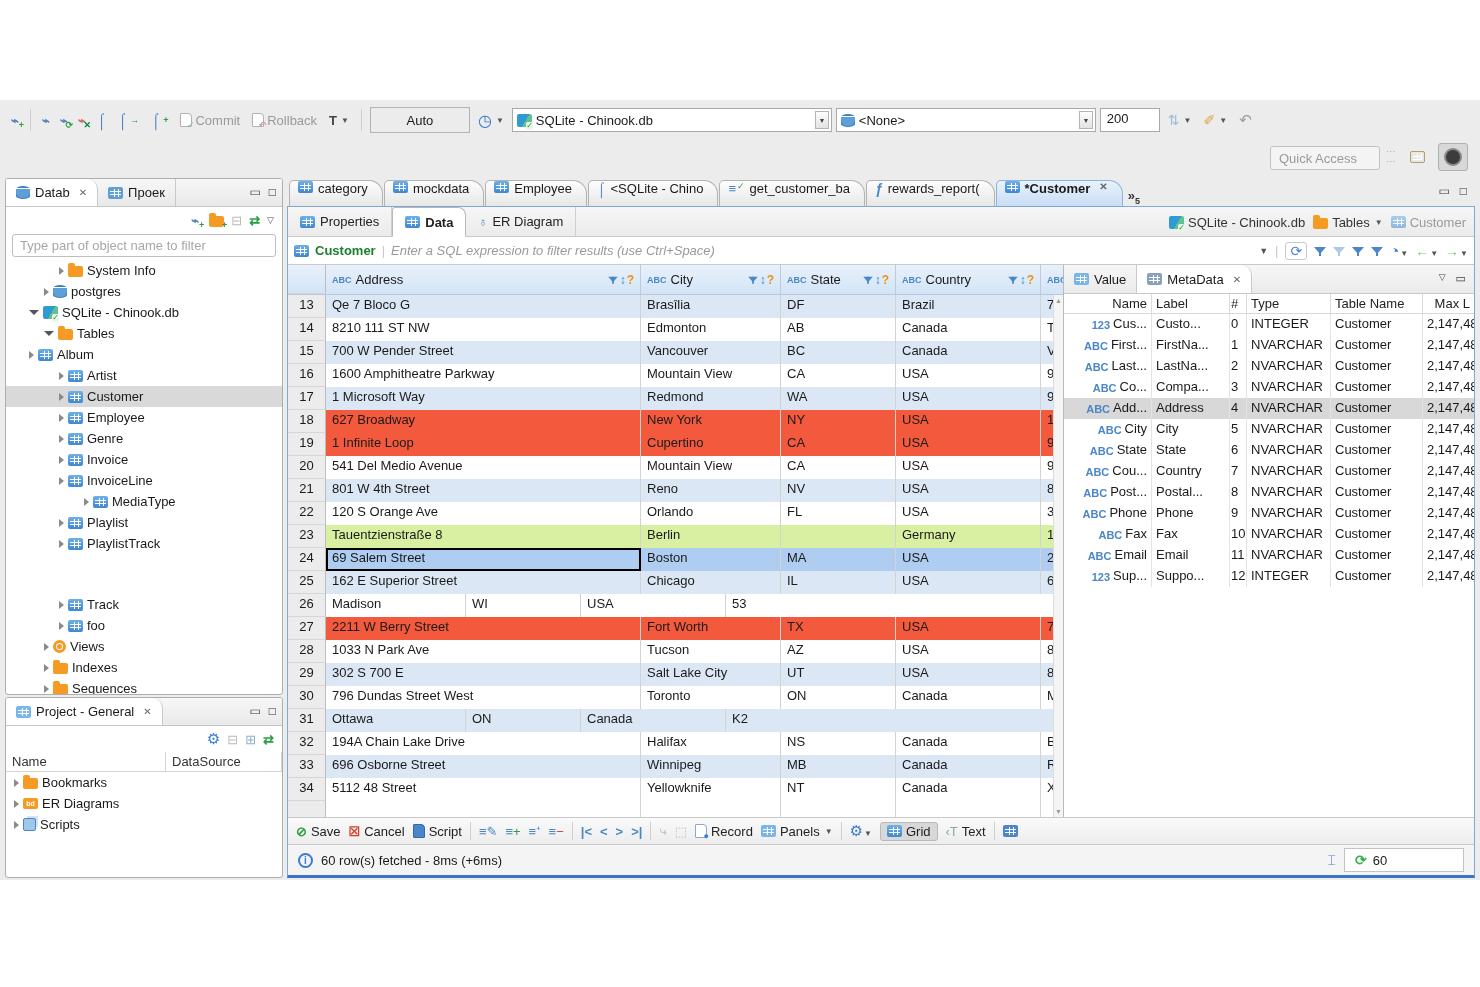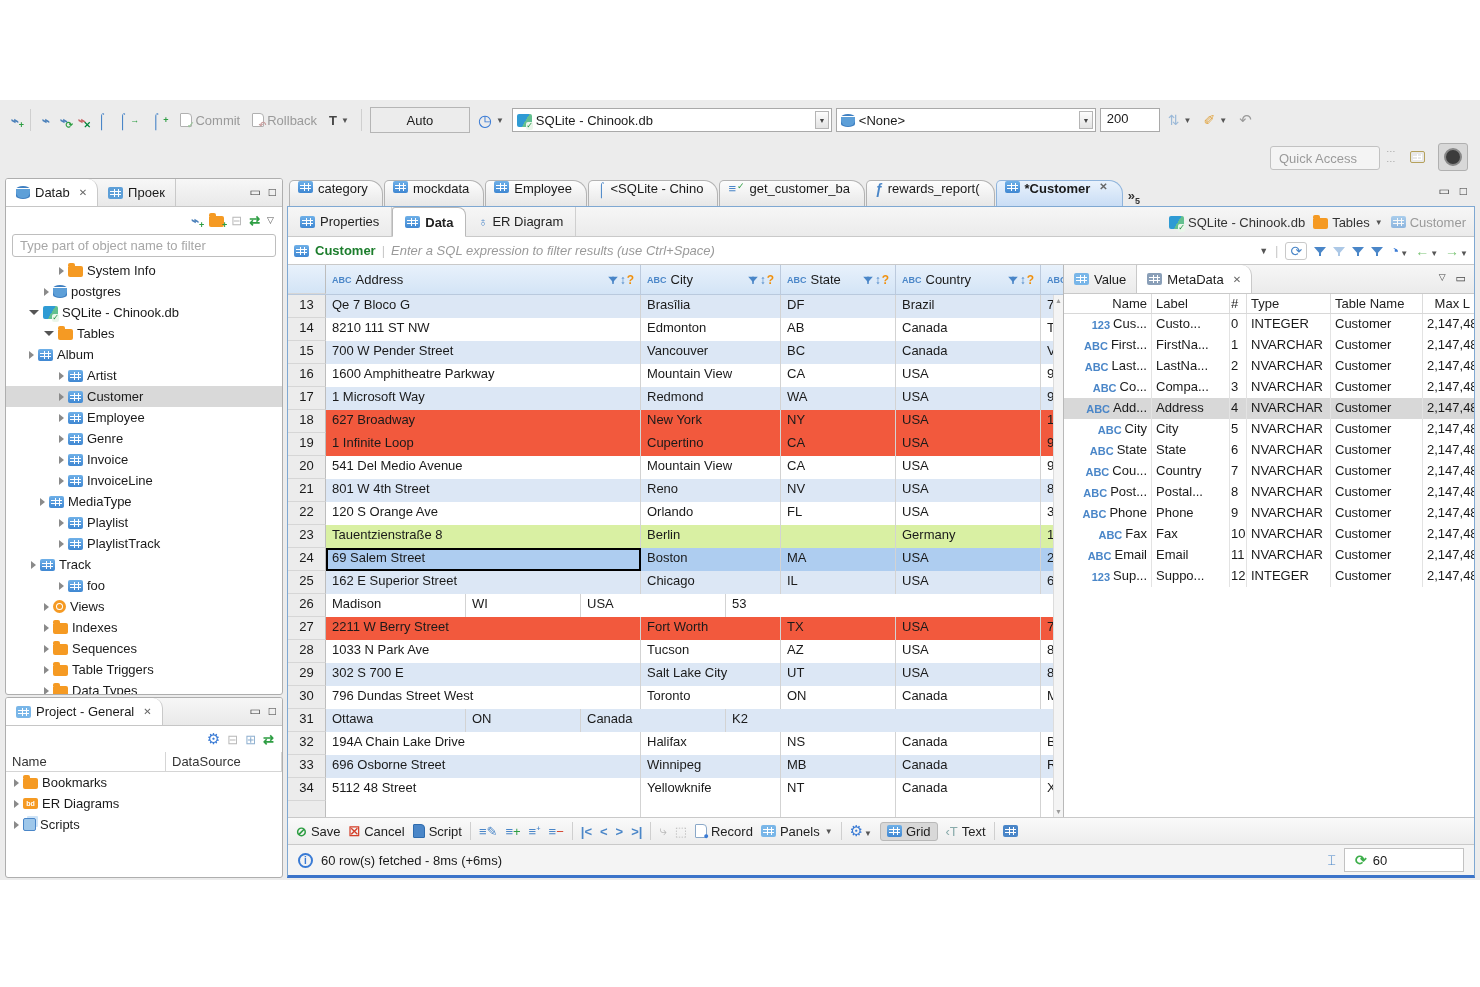--- a/index.html
+++ b/index.html
@@ -295,36 +295,36 @@
         <div class="titem" style="padding-left: 53px;">
           <span class="arrow"></span>
           <span class="ic ic-table"></span>
           <span>Invoice</span>
         </div>
         <div class="titem" style="padding-left: 53px;">
           <span class="arrow"></span>
           <span class="ic ic-table"></span>
           <span>InvoiceLine</span>
         </div>
-        <div class="titem" style="padding-left: 34px;">
+        <div class="titem" style="padding-left: 78px;">
           <span class="arrow"></span>
           <span class="ic ic-table"></span>
           <span>MediaType</span>
         </div>
         <div class="titem" style="padding-left: 53px;">
           <span class="arrow"></span>
           <span class="ic ic-table"></span>
           <span>Playlist</span>
         </div>
         <div class="titem" style="padding-left: 53px;">
           <span class="arrow"></span>
           <span class="ic ic-table"></span>
           <span>PlaylistTrack</span>
         </div>
-        <div class="titem" style="padding-left: 25px;">
+        <div class="titem" style="padding-left: 53px; margin-top: 40px;">
           <span class="arrow"></span>
           <span class="ic ic-table"></span>
           <span>Track</span>
         </div>
         <div class="titem" style="padding-left: 53px;">
           <span class="arrow"></span>
           <span class="ic ic-table"></span>
           <span>foo</span>
         </div>
         <div class="titem" style="padding-left: 38px;">

